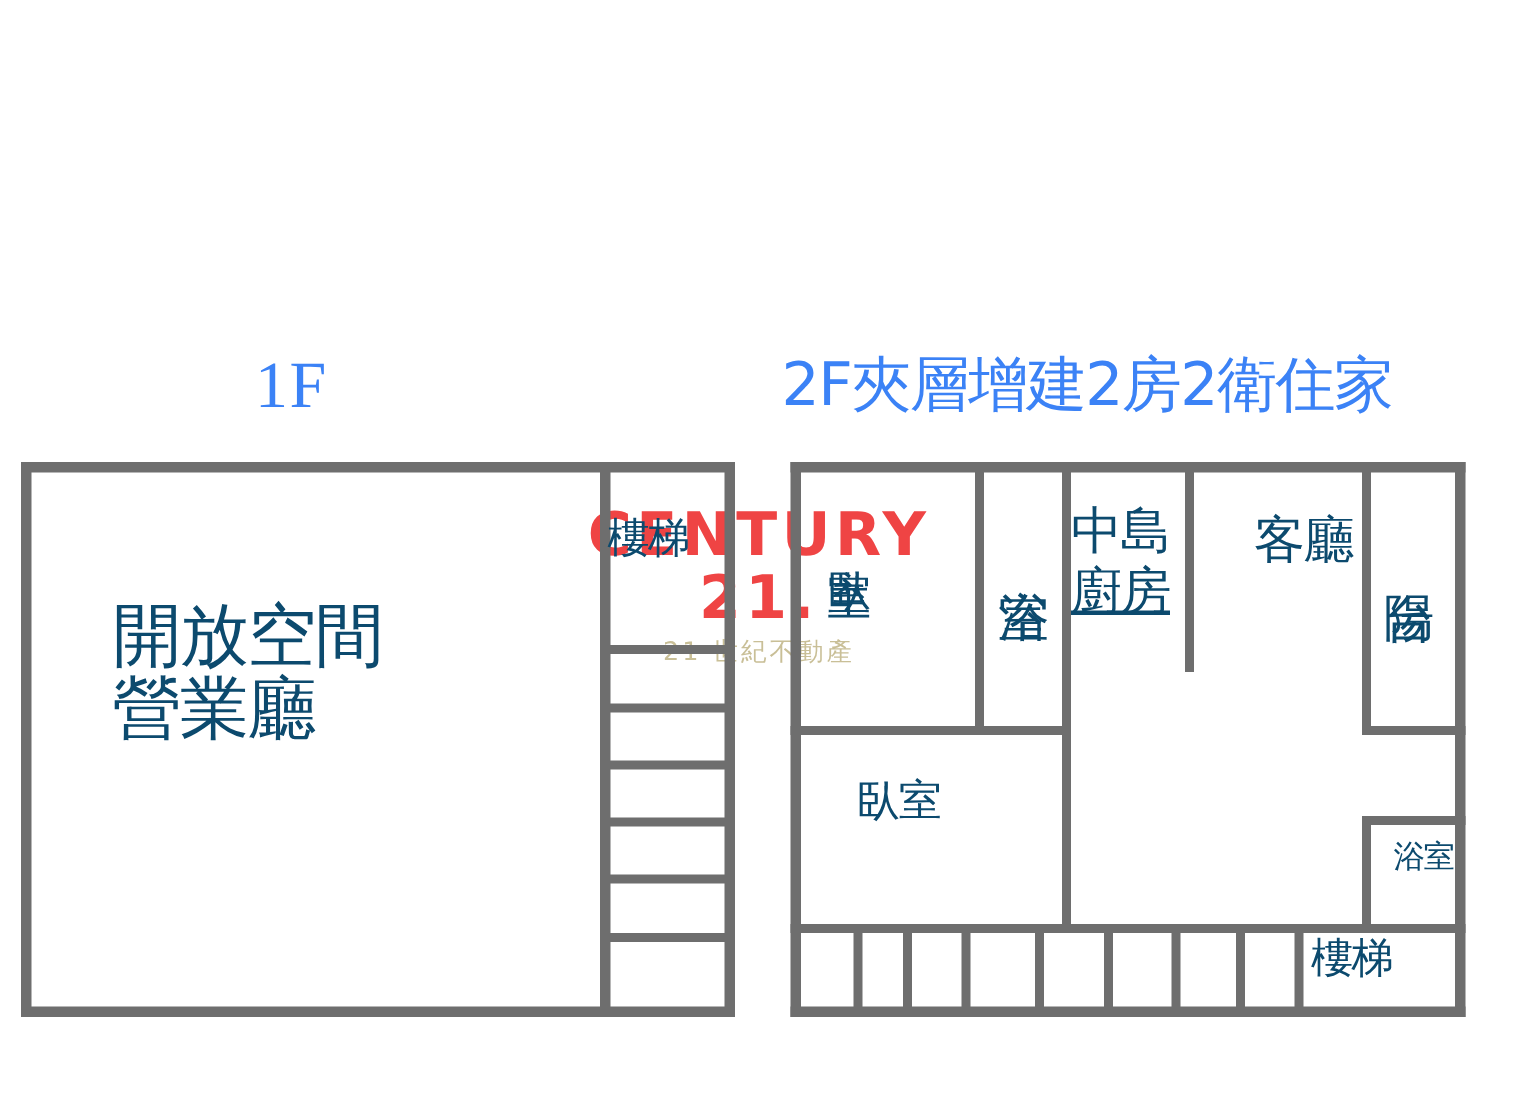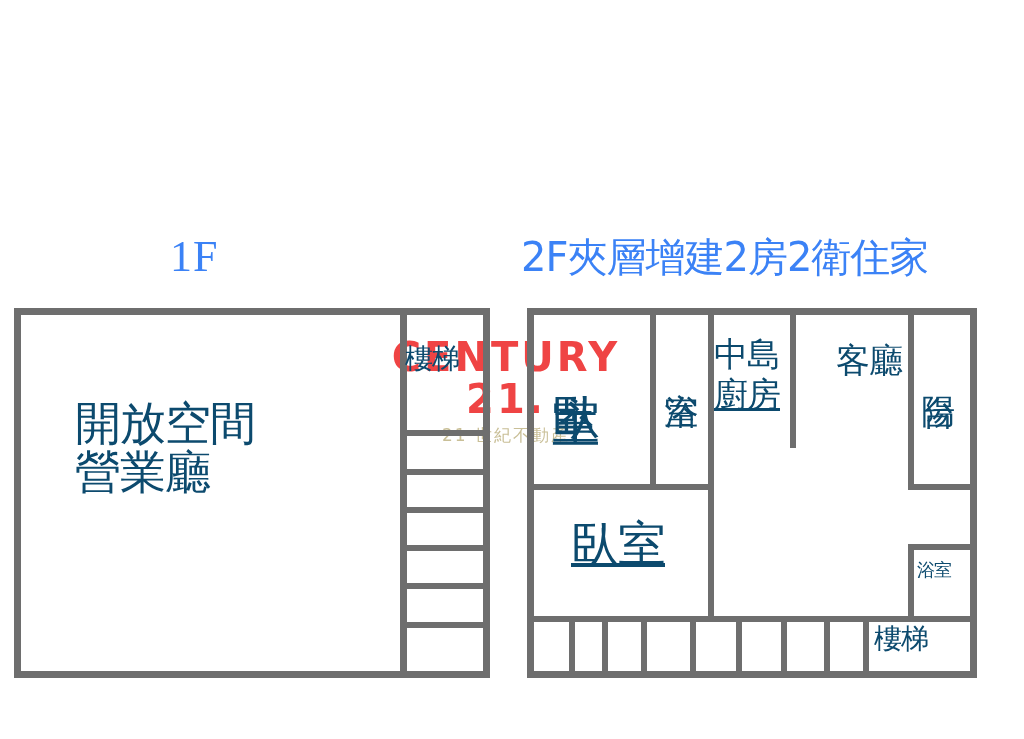--- a/index.html
+++ b/index.html
@@ -53,24 +53,24 @@
   .room-label {
     position: absolute;
     color: #0c4a6e;
     font-family: "DejaVu Sans", "Liberation Sans", sans-serif;
     font-weight: 500;
     white-space: nowrap;
     line-height: 1.06;
     letter-spacing: -1px;
   }
   .lbl-xl   { font-size: 46px; }
-  .lbl-lg   { font-size: 48px; text-decoration: underline; }
+  .lbl-lg   { font-size: 29px; }
   .lbl-md   { font-size: 34px; }
   .lbl-sm   { font-size: 28px; }
-  .lbl-xs   { font-size: 18px; }
+  .lbl-xs   { font-size: 21px; margin-left: 12px; }
   .vertical {
     writing-mode: vertical-rl;
     text-orientation: upright;
     letter-spacing: -2px;
   }
 
   
   #watermark {
     position: absolute;
     left: 356px;

